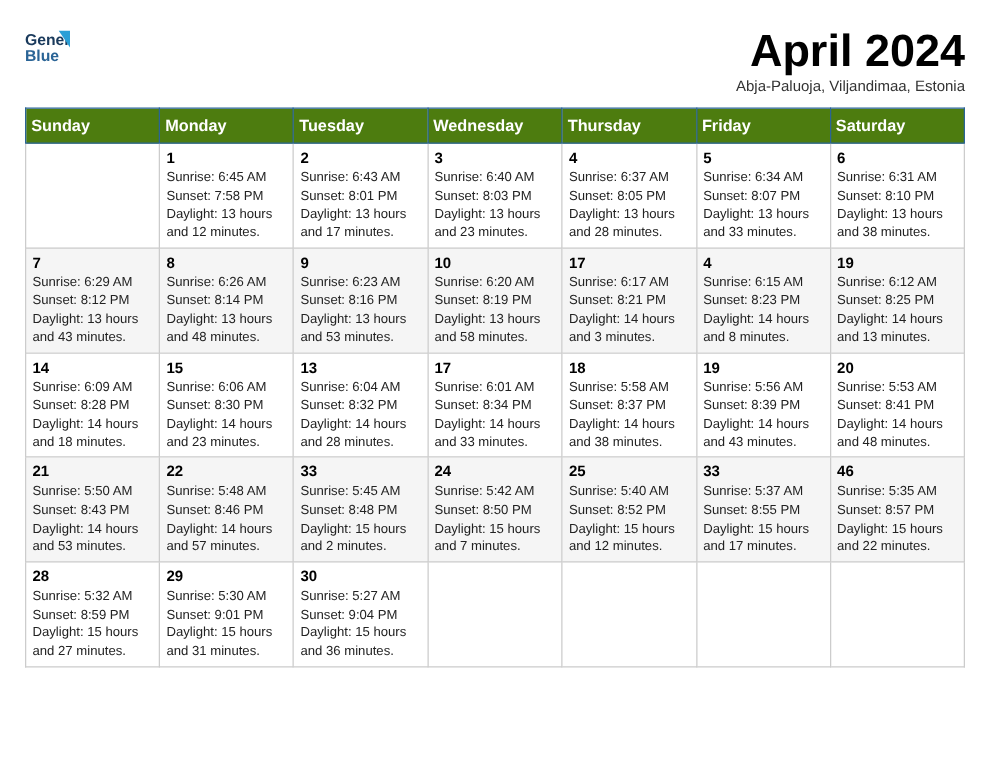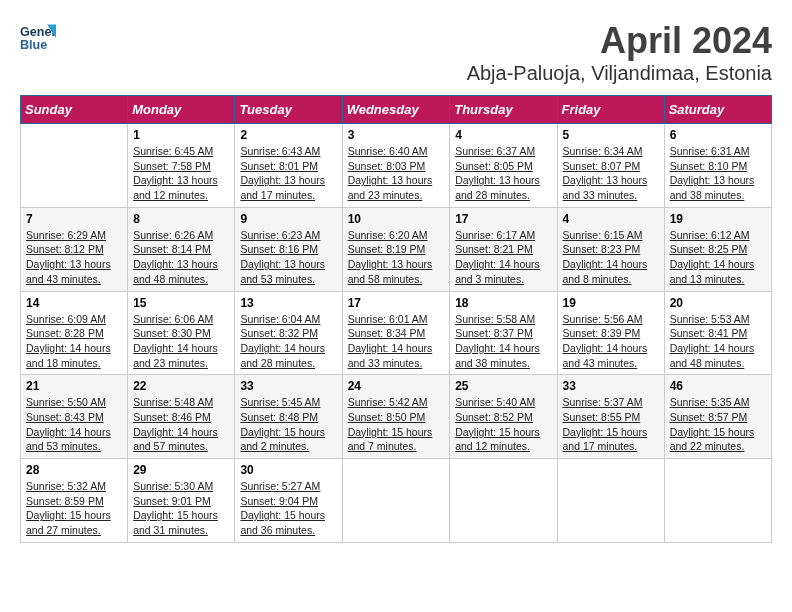--- a/index.html
+++ b/index.html
@@ -24,40 +24,39 @@
     .logo-icon {
       width: 36px;
       height: 36px;
     }
     .title-area {
       text-align: right;
     }
     .month-title {
       font-size: 36px;
       font-weight: bold;
-      color: #404040;
+      color: #000000;
     }
     .location-title {
-      font-size: 20px;
+      font-size: 12px;
       color: #333;
     }
     table {
       width: 100%;
       border-collapse: collapse;
       font-size: 11px;
     }
     thead tr th {
-      background: #be185d;
+      background: #4d7c0f;
       color: #fff;
       padding: 6px 4px;
       text-align: left;
       font-size: 13px;
       font-weight: bold;
       border: 1px solid #2a6496;
-      font-style: italic;
     }
     tbody tr td {
       border: 1px solid #ccc;
       vertical-align: top;
       padding: 4px 5px;
       height: 80px;
       width: 108px;
     }
     tbody tr:nth-child(even) td {
       background: #f5f5f5;
@@ -68,21 +67,20 @@
     .day-num {
       font-weight: bold;
       font-size: 12px;
       display: block;
       margin-bottom: 2px;
     }
     .day-info {
       font-size: 10.5px;
       color: #222;
       line-height: 1.4;
-      text-decoration: underline;
     }
   </style>
 </head>
 <body>
 
 <div class="header-area">
   <div class="logo">
     <svg class="logo-icon" viewBox="0 0 40 40" xmlns="http://www.w3.org/2000/svg">
       <text x="0" y="18" font-size="14" font-weight="bold" fill="#1a3a5c">General</text>
       <text x="0" y="32" font-size="14" font-weight="bold" fill="#2a6496">Blue</text>

